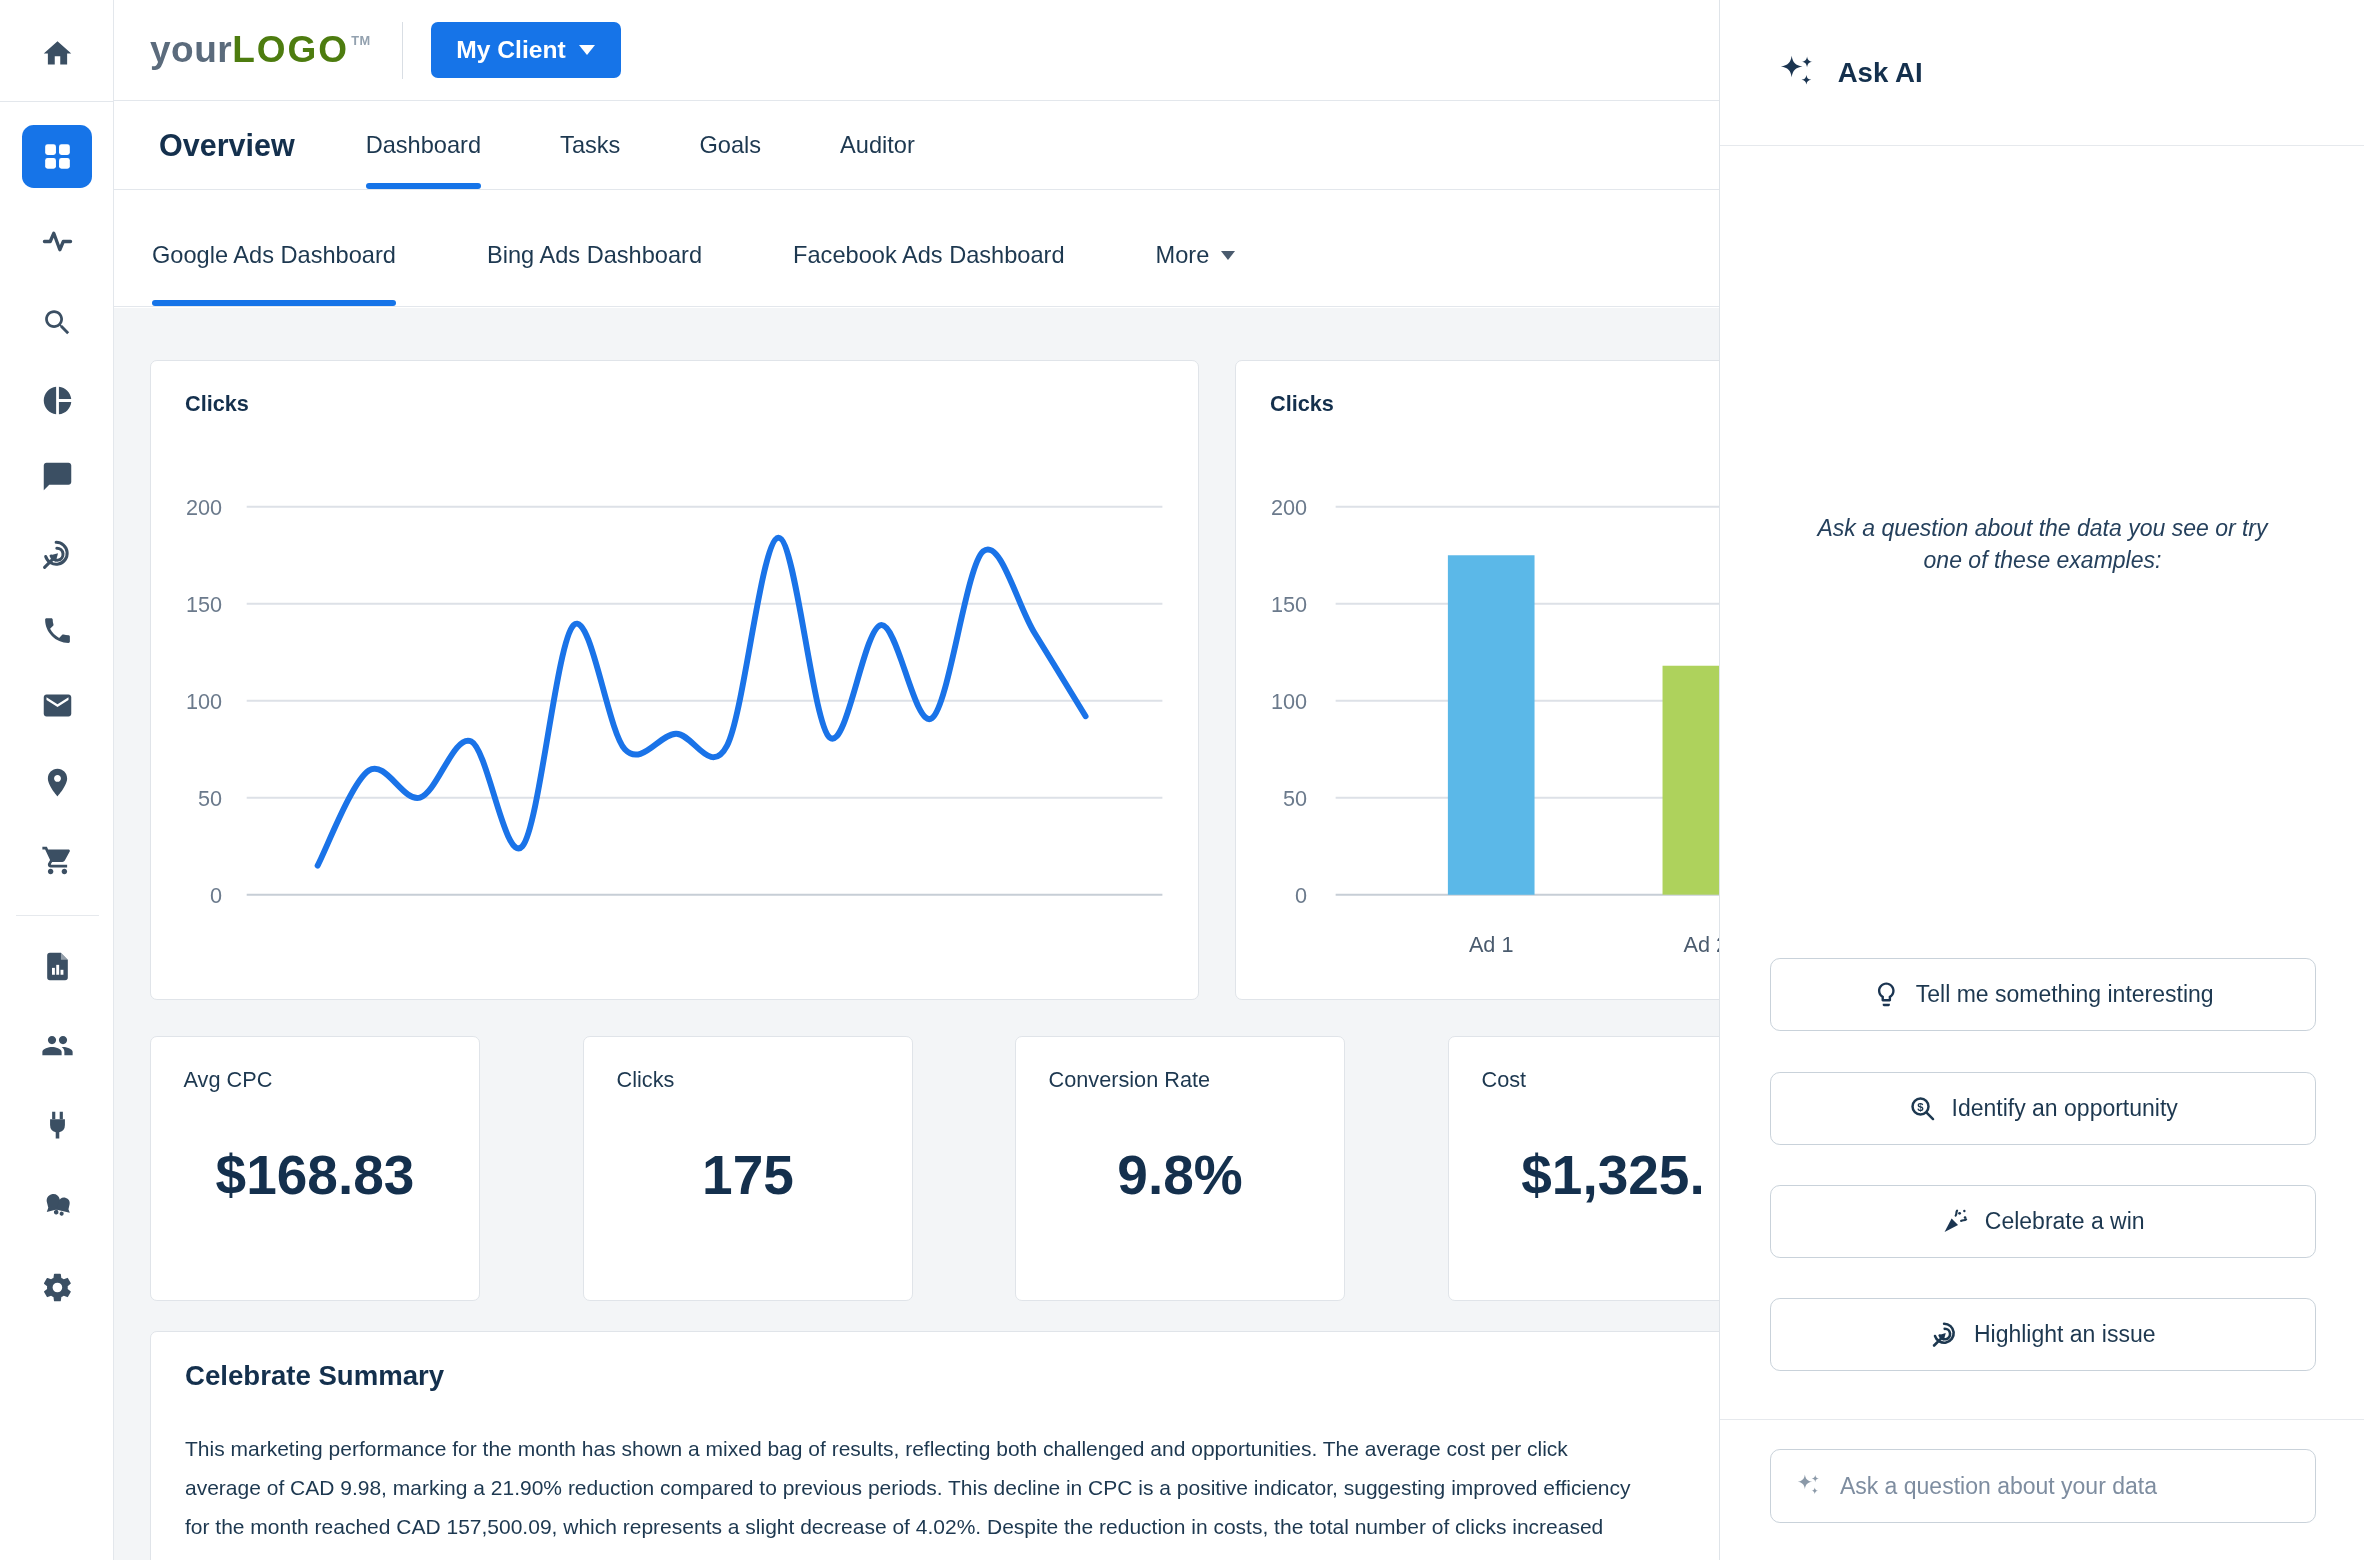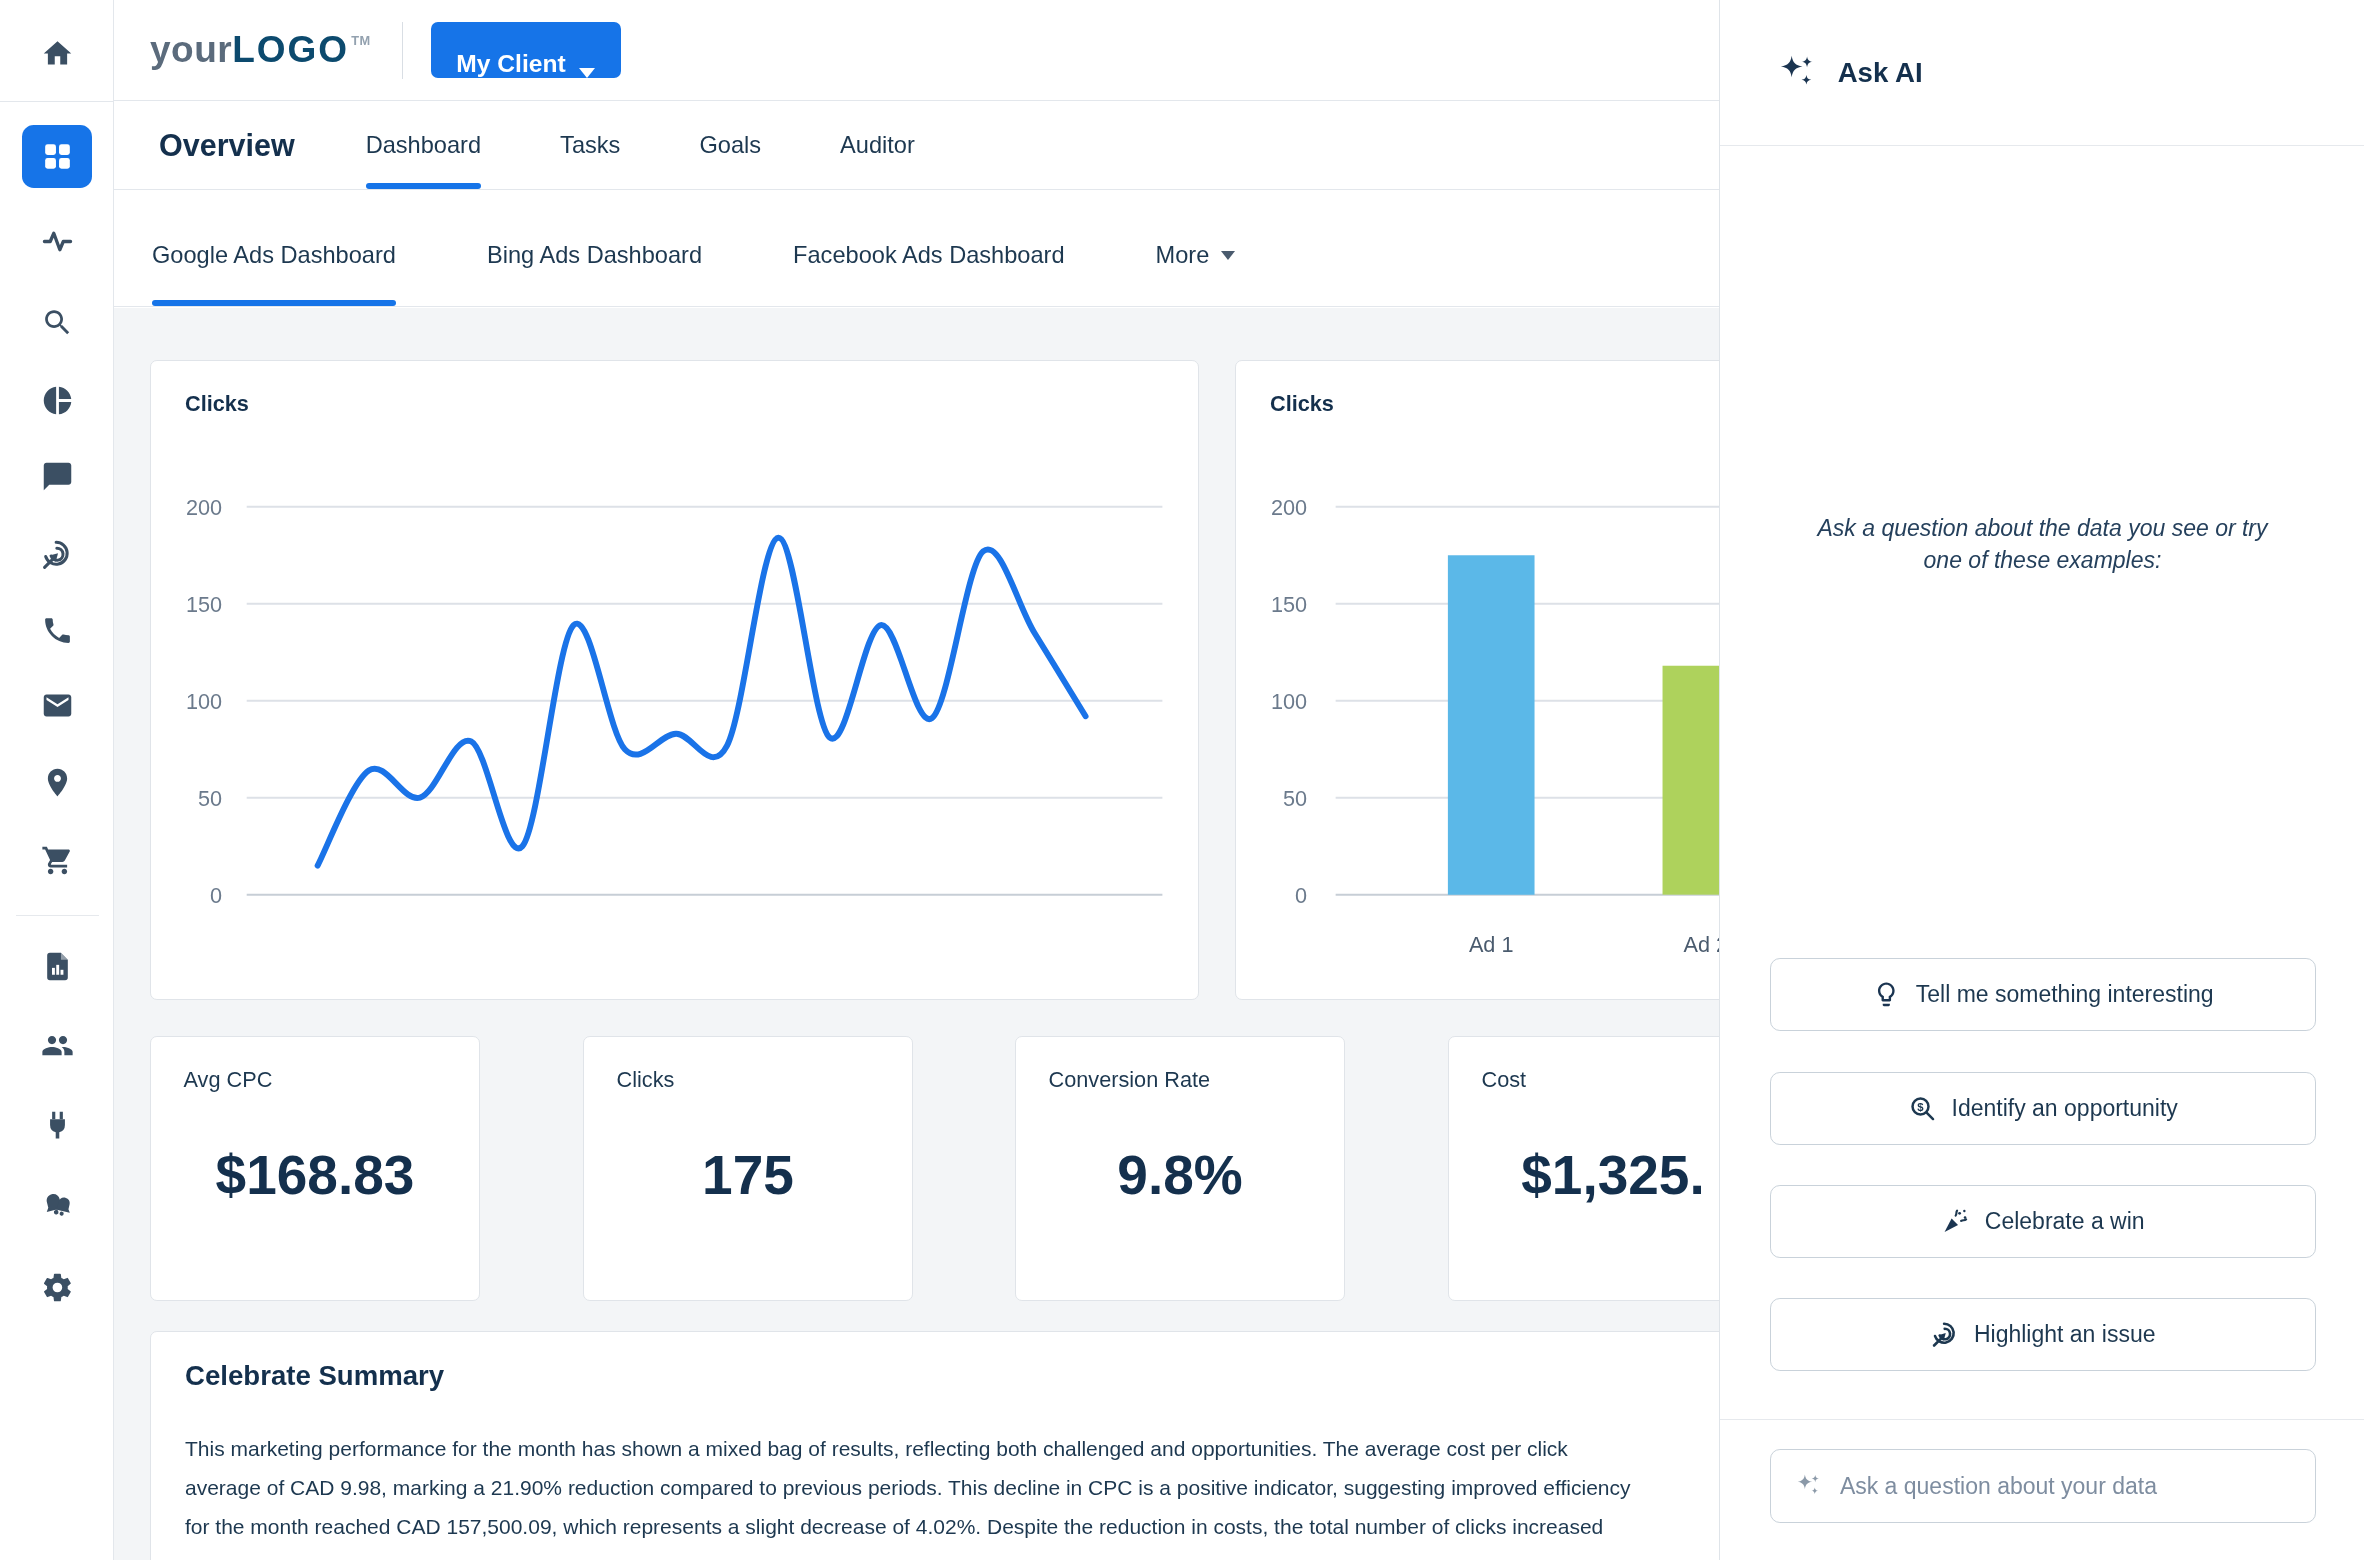--- a/index.html
+++ b/index.html
@@ -16,25 +16,25 @@
   .side-item svg { width:33px; height:33px; fill:currentColor; }
   .side-item .tile { width:70px; height:63px; background:#1674e8; border-radius:11.8px;
     display:flex; align-items:center; justify-content:center; color:#fff; }
   .side-item .tile svg { width:37px; height:37px; }
 
   
   #header { position:absolute; left:114px; top:0; width:2250px; height:101px; background:#fff;
     border-bottom:1px solid #e3e7ec; display:flex; align-items:center; }
   #logo { margin-left:36px; font-size:37px; font-weight:bold; letter-spacing:0.5px; display:flex; align-items:flex-start; }
   #logo .pre { color:#5b6b7c; font-weight:600; }
-  #logo .main { color:#0c4a6e; font-weight:800; letter-spacing:2px; }
+  #logo .main { color:#4d7c0f; font-weight:800; letter-spacing:2px; }
   #logo .tm { font-size:12.8px; color:#93a1af; margin-top:3.9px; margin-left:2px; font-weight:bold;text-align:center; }
   #header .vdiv { width:1px; height:57px; background:#d9dee4; margin:0 27.6px 0 31.5px; }
   #client-btn { height:56px; padding:0 25.6px; background:#1674e8; border:none; border-radius:6.9px;
-    color:#fff; font-size:24.6px; font-weight:bold; font-family:inherit; display:flex; align-items:flex-end; gap:13.8px; cursor:pointer; }
+    color:#fff; font-size:24.6px; font-weight:bold; font-family:inherit; display:flex; align-items:center; gap:13.8px; cursor:pointer; }
   .caret { width:0; height:0; border-left:8.9px solid transparent; border-right:8.9px solid transparent; border-top:10.8px solid currentColor; }
 
   
   #navrow { position:absolute; left:114px; top:102px; width:2250px; height:88px; background:#fff;
     border-bottom:1px solid #e3e7ec; display:flex; align-items:stretch; padding-left:45px; }
   #nav-section-title { font-size:30.5px; font-weight:bold; color:#14304d; align-self:center; margin-right:71px; }
   .tab { position:relative; display:flex; align-items:center; font-size:23.6px; color:#1d3850;
     margin-right:79px; cursor:pointer; white-space:nowrap; }
   .tab.active::after { content:""; position:absolute; left:0; right:0; bottom:0; height:5.9px;
     background:#1674e8; border-radius:3px; }

